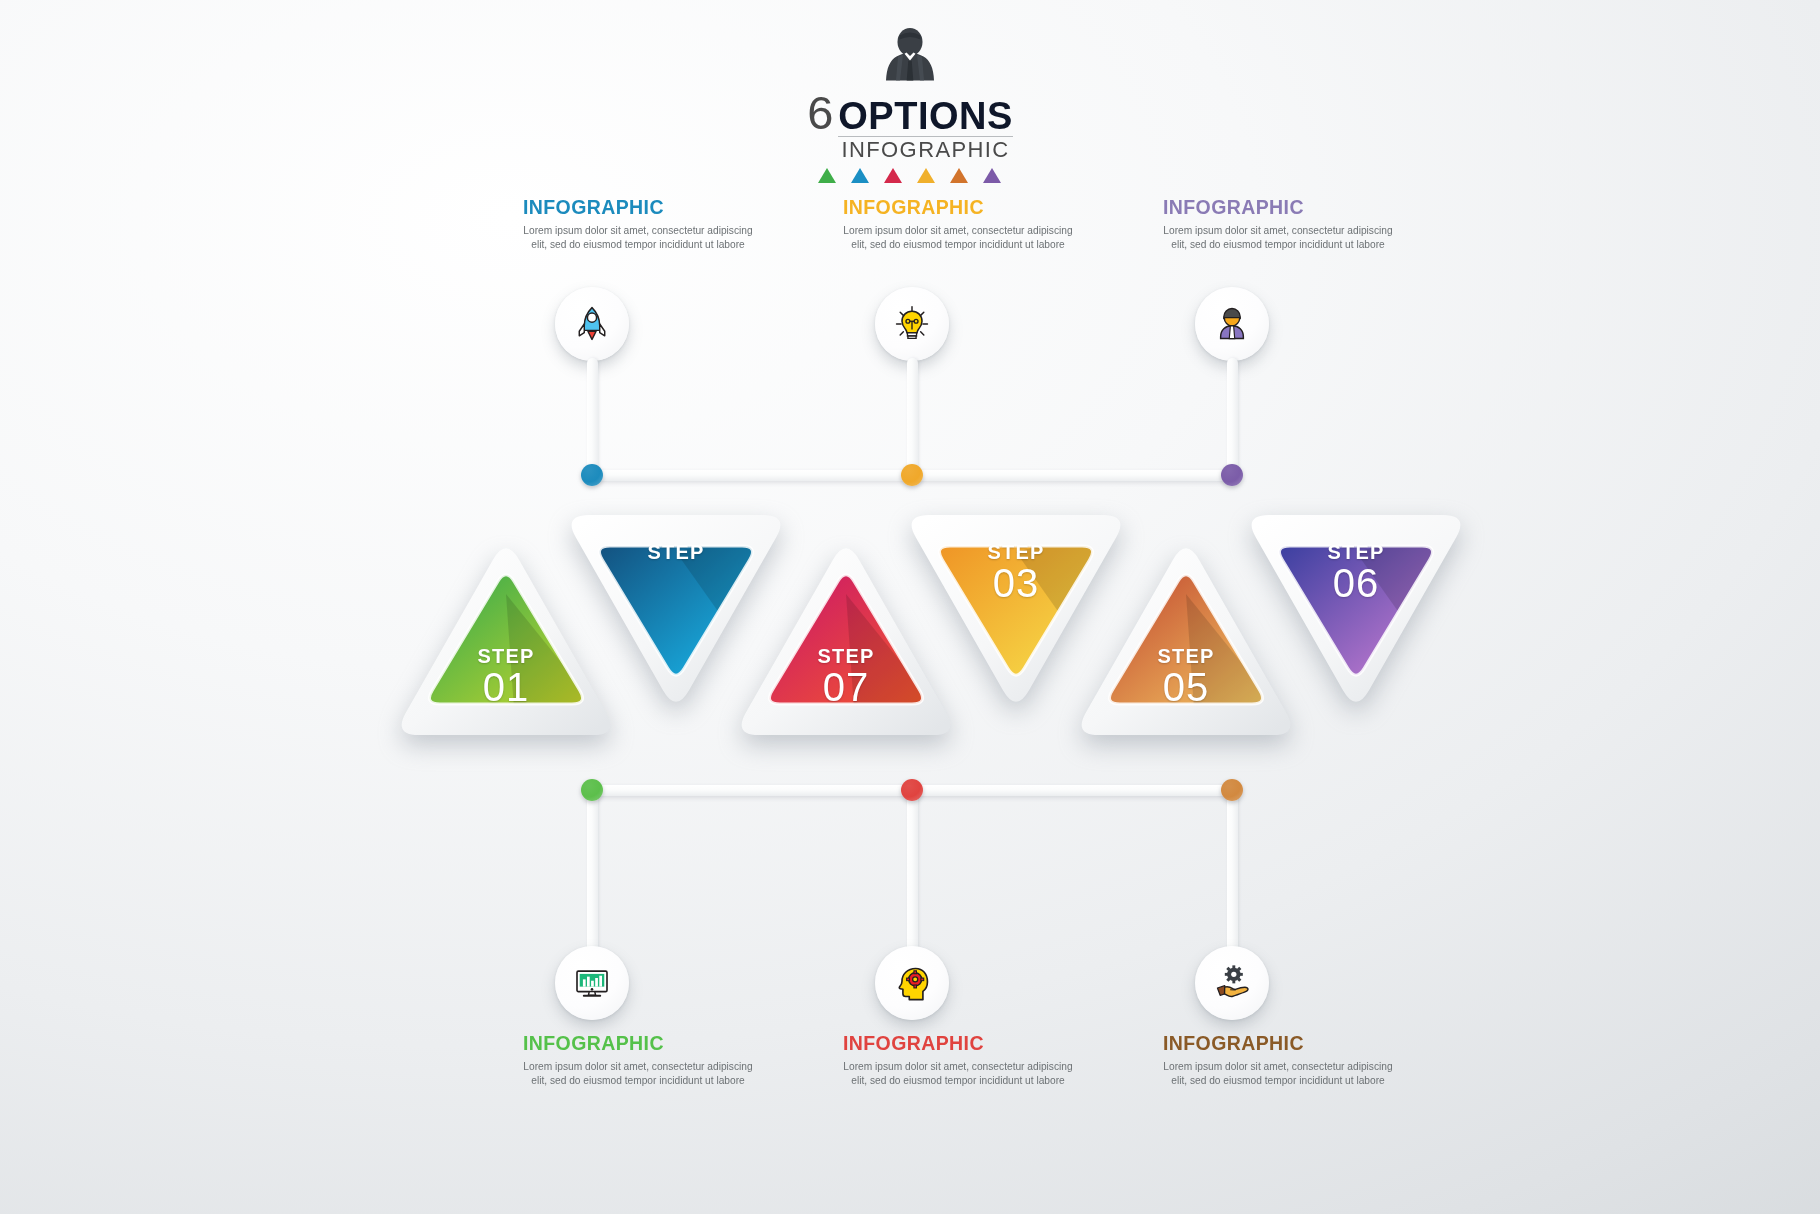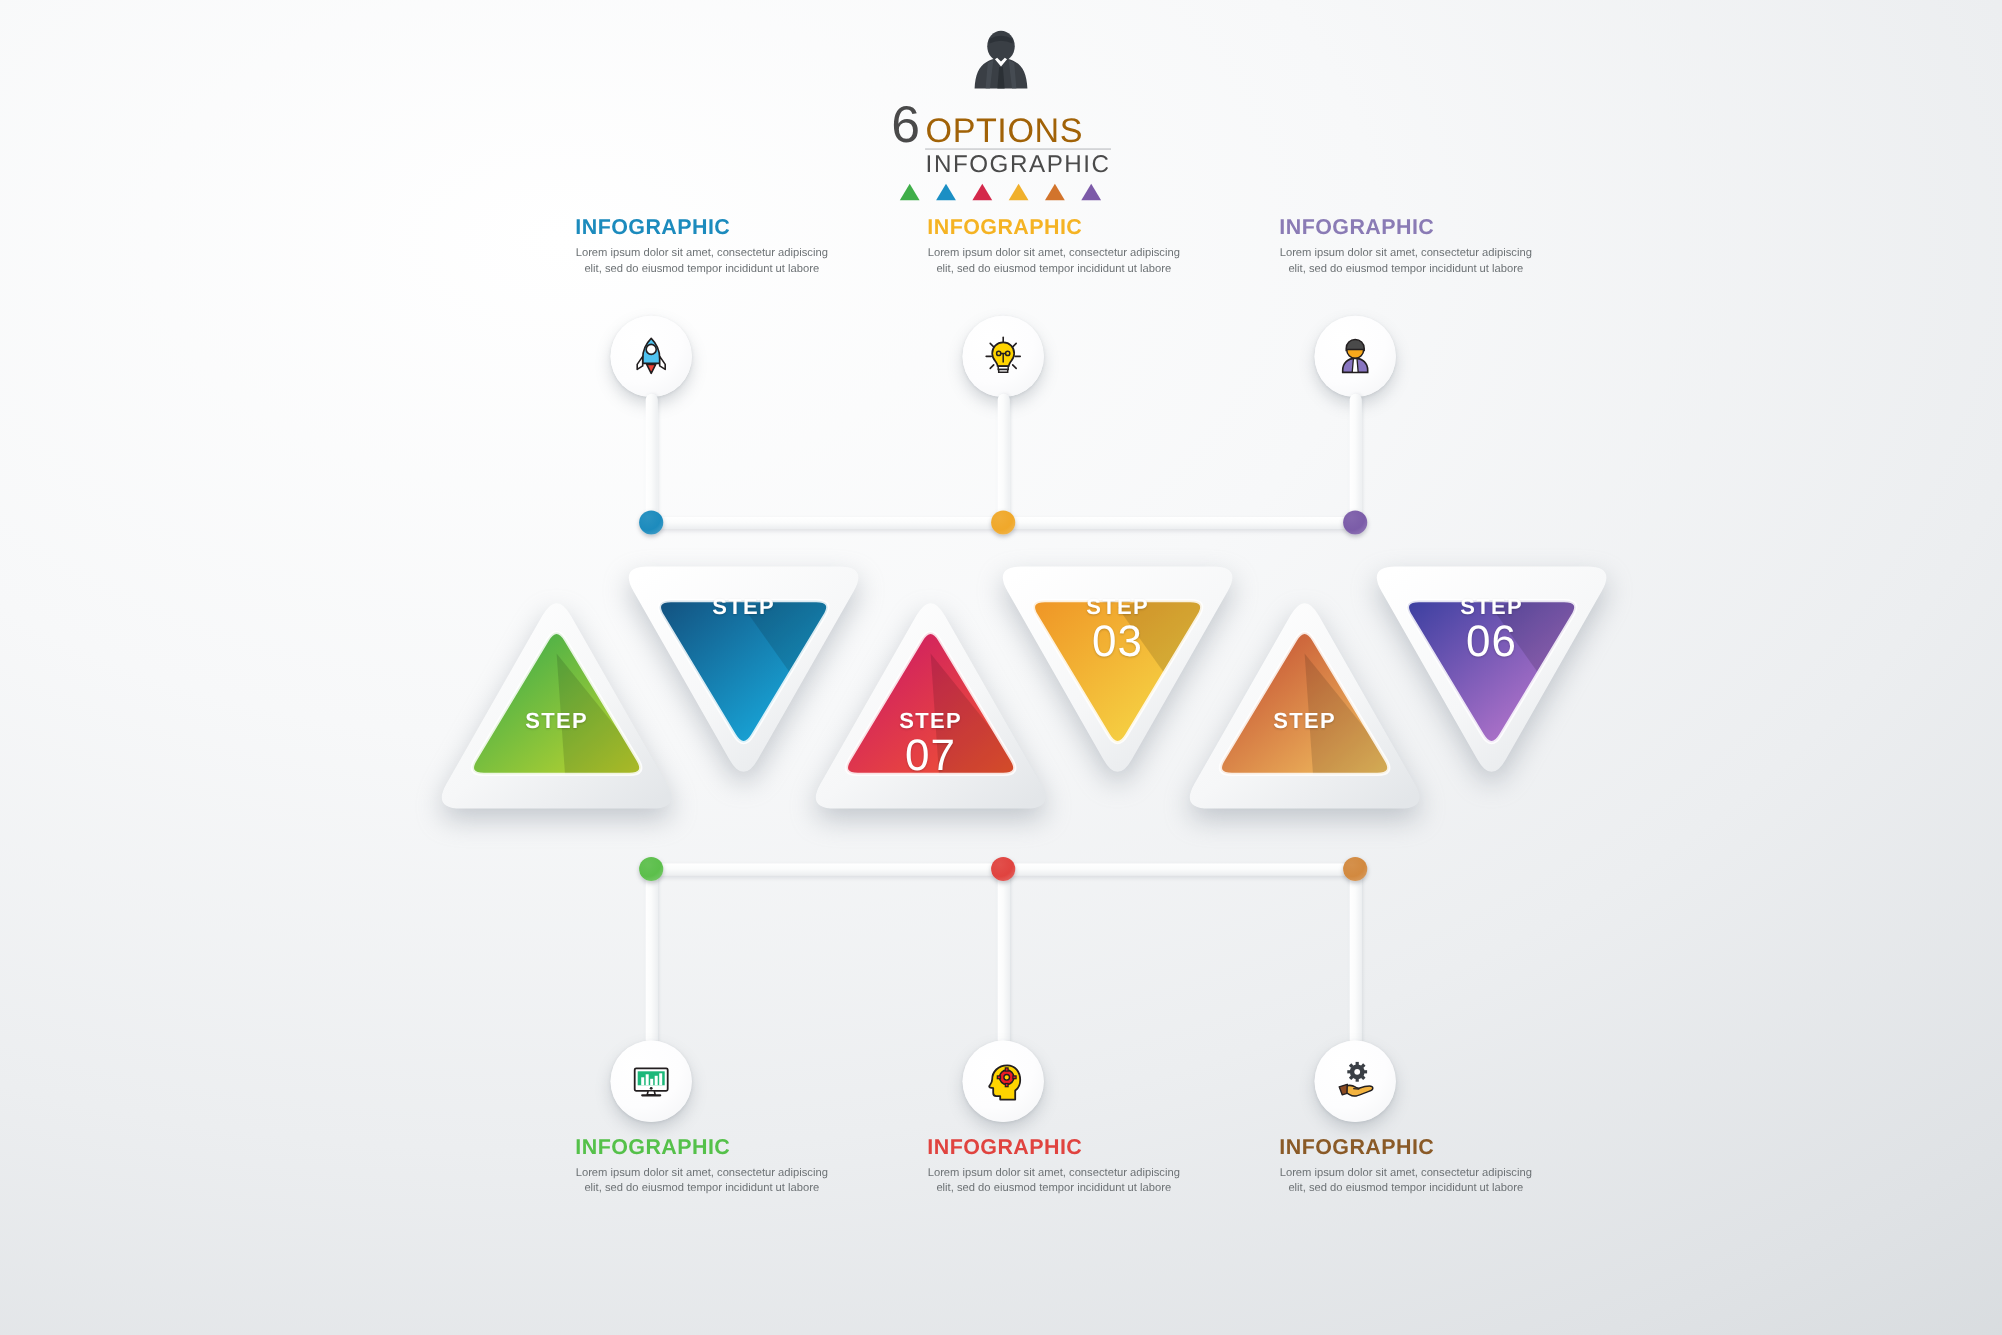--- a/index.html
+++ b/index.html
@@ -48,23 +48,23 @@
     font-weight: 300;
     color: #4a4a4a;
     letter-spacing: -1px;
   }
   .title-stack {
     display: flex;
     flex-direction: column;
     align-items: flex-start;
   }
   .title-main {
-    font-size: 31px;
-    font-weight: 400;
-    color: #a16207;
+    font-size: 38px;
+    font-weight: 700;
+    color: #0f172a;
     letter-spacing: 0.5px;
     line-height: 1.0;
   }
   .title-sub {
     font-size: 22px;
     font-weight: 400;
     color: #4a4a4a;
     letter-spacing: 1.4px;
     line-height: 1.05;
     border-top: 1px solid #b9bcbf;
@@ -312,20 +312,21 @@
             </defs>
             <path d="M103.1 25.6 Q116.0 3.0 128.9 25.6L216.1 178.4 Q229.0 201.0 203.0 201.0L29.0 201.0 Q3.0 201.0 15.9 178.4Z" fill="url(#plate0)"></path>
             <path d="M107.7 47.7 Q116.0 34.0 124.3 47.7L189.7 156.3 Q198.0 170.0 182.0 170.0L50.0 170.0 Q34.0 170.0 42.3 156.3Z" fill="url(#g0)"></path>
             <g clip-path="url(#sh0)">
               <path d="M116 60 L232 204 L126 204 Z" fill="rgba(0,0,0,0.13)"></path>
             </g>
             <path d="M107.7 47.7 Q116.0 34.0 124.3 47.7L189.7 156.3 Q198.0 170.0 182.0 170.0L50.0 170.0 Q34.0 170.0 42.3 156.3Z" fill="none" stroke="rgba(255,255,255,0.85)" stroke-width="3"></path>
           </svg></div>
         <div class="tri-label">
           <span class="s-word">STEP</span>
+          <span class="s-num">01</span>
         </div>
       </div>
       <div class="tri-wrap down" style="left: 560px; top: 512px; z-index: 12;">
         <div class="plate"><svg viewBox="0 0 232 204" width="232" height="204">
             <defs>
               <linearGradient id="g1" x1="0" y1="0" x2="1" y2="1">
                 <stop offset="0%" stop-color="#13517f"></stop>
                 <stop offset="100%" stop-color="#19b9ed"></stop>
               </linearGradient>
               <linearGradient id="plate1" x1="0.1" y1="0" x2="0.9" y2="1">
@@ -422,20 +423,21 @@
             </defs>
             <path d="M103.1 25.6 Q116.0 3.0 128.9 25.6L216.1 178.4 Q229.0 201.0 203.0 201.0L29.0 201.0 Q3.0 201.0 15.9 178.4Z" fill="url(#plate4)"></path>
             <path d="M107.7 47.7 Q116.0 34.0 124.3 47.7L189.7 156.3 Q198.0 170.0 182.0 170.0L50.0 170.0 Q34.0 170.0 42.3 156.3Z" fill="url(#g4)"></path>
             <g clip-path="url(#sh4)">
               <path d="M116 60 L232 204 L126 204 Z" fill="rgba(0,0,0,0.13)"></path>
             </g>
             <path d="M107.7 47.7 Q116.0 34.0 124.3 47.7L189.7 156.3 Q198.0 170.0 182.0 170.0L50.0 170.0 Q34.0 170.0 42.3 156.3Z" fill="none" stroke="rgba(255,255,255,0.85)" stroke-width="3"></path>
           </svg></div>
         <div class="tri-label">
           <span class="s-word">STEP</span>
+          <span class="s-num">05</span>
         </div>
       </div>
       <div class="tri-wrap down" style="left: 1240px; top: 512px; z-index: 16;">
         <div class="plate"><svg viewBox="0 0 232 204" width="232" height="204">
             <defs>
               <linearGradient id="g5" x1="0" y1="0" x2="1" y2="1">
                 <stop offset="0%" stop-color="#3b3fa0"></stop>
                 <stop offset="100%" stop-color="#cc7fd4"></stop>
               </linearGradient>
               <linearGradient id="plate5" x1="0.1" y1="0" x2="0.9" y2="1">

